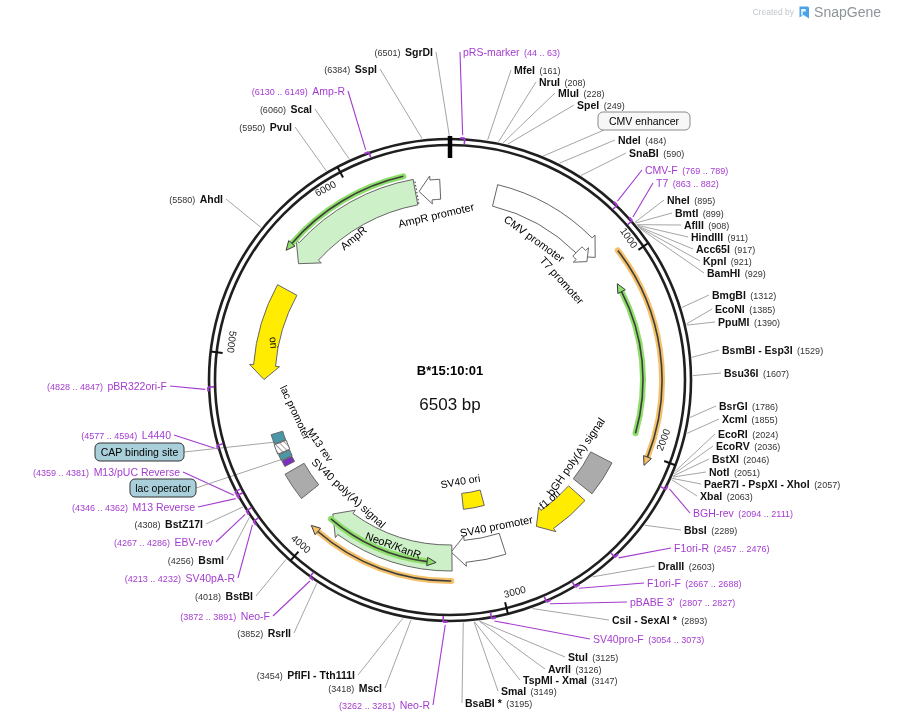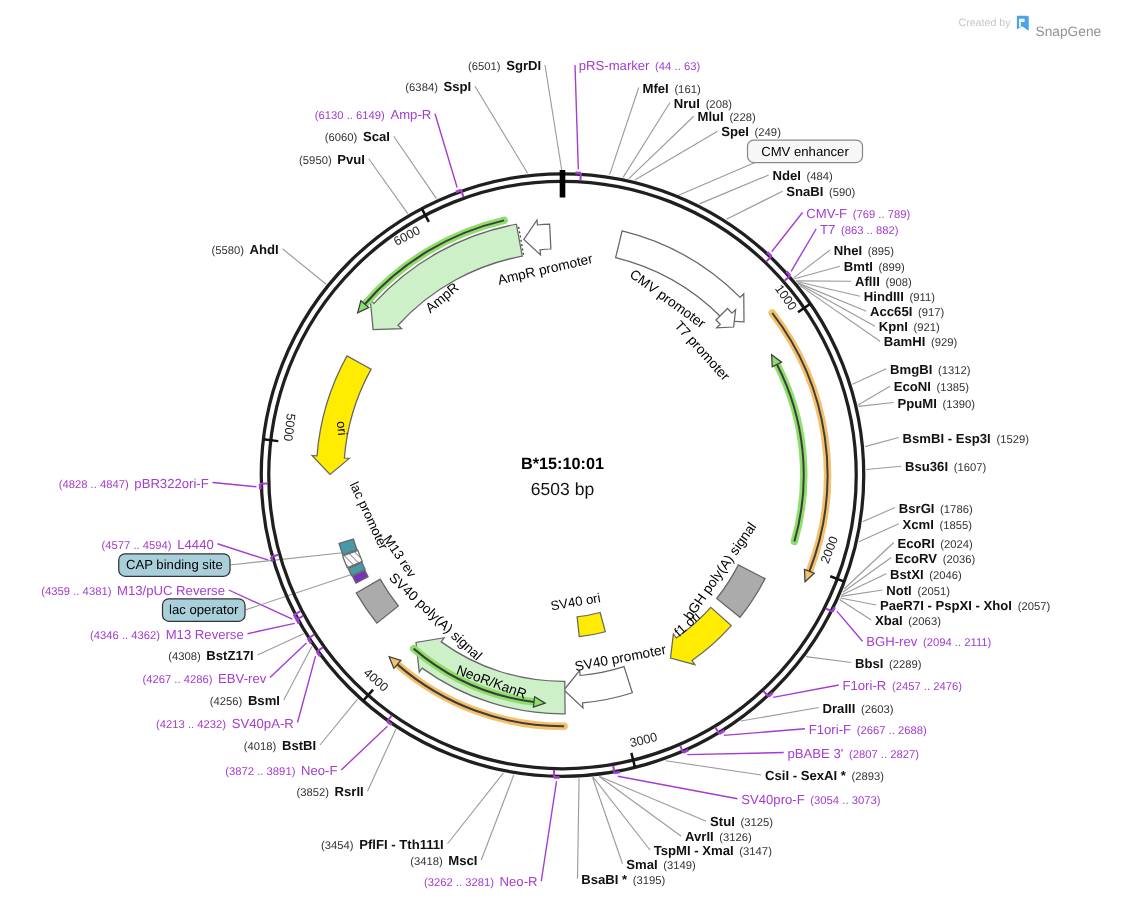--- a/index.html
+++ b/index.html
@@ -1,24 +1,24 @@
 <!DOCTYPE html>
 <html><head>
 <meta charset="utf-8">
 <style>
   html,body{margin:0;padding:0;background:#fff;}
   .stage{position:relative;width:901px;height:722px;background:#ffffff;
          font-family:"Liberation Sans",sans-serif;overflow:hidden;}
   .stage svg.mapsvg{position:absolute;left:0;top:0;}
   .credit{position:absolute;top:4px;right:20px;display:flex;align-items:center;gap:4px;}
   .credit .prefix{font-size:8.5px;color:#c3c7cb;}
-  .credit .brand{font-size:11px;color:#8d949a;margin-top:16px;}
+  .credit .brand{font-size:14px;color:#8d949a;}
   .center-label{position:absolute;left:450px;top:363px;transform:translateX(-50%);text-align:center;}
   .center-label .ptitle{font-size:13px;font-weight:bold;color:#000;text-align:right;}
-  .center-label .psize{font-size:14px;color:#111;margin-top:5px;}
+  .center-label .psize{font-size:17px;color:#111;margin-top:17px;}
   text{font-family:"Liberation Sans",sans-serif;}
 </style>
 </head>
 <body>
 
 <div class="stage">
   <svg id="map" class="mapsvg" width="901" height="722" viewBox="0 0 901 722">
     <defs>
       <pattern id="hatchP" patternUnits="userSpaceOnUse" width="4" height="4" patternTransform="rotate(-45)">
         <rect width="4" height="4" fill="#ffffff"></rect>

